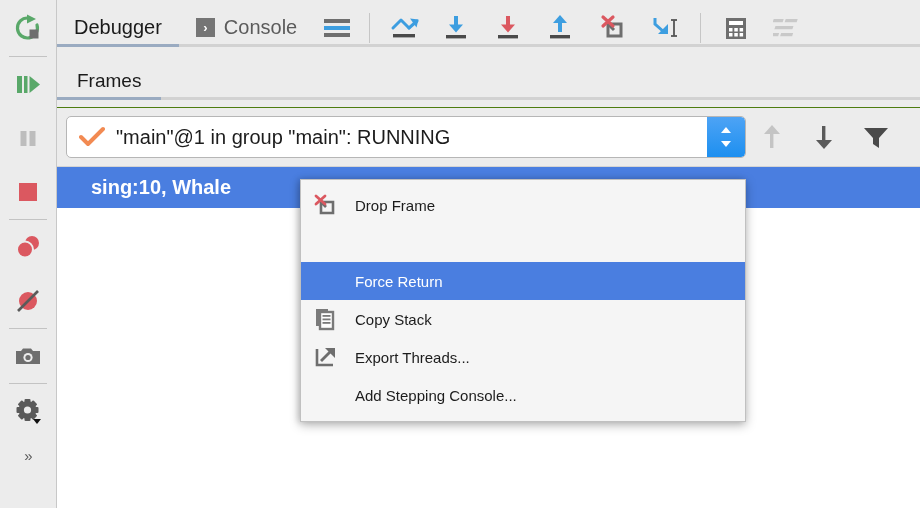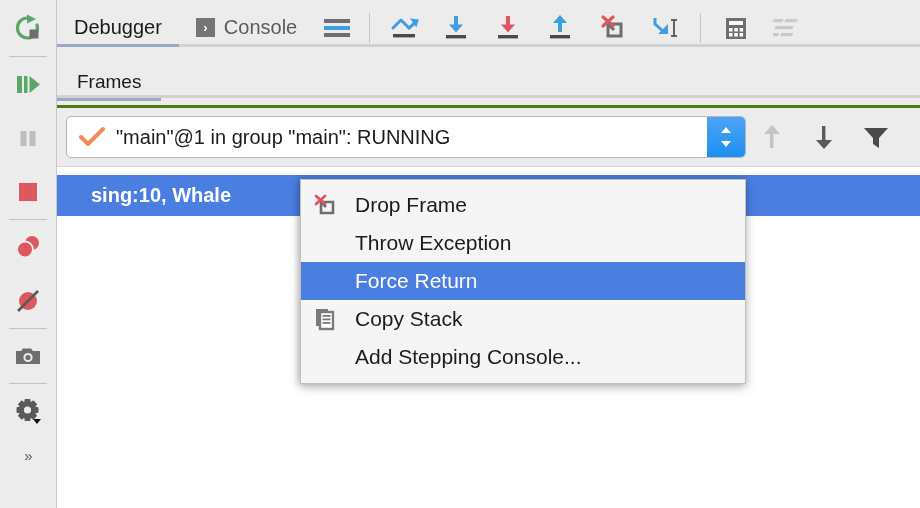--- a/index.html
+++ b/index.html
@@ -85,22 +85,22 @@
     width: 52px; height: 55px;
     display: flex; align-items: center; justify-content: center;
   }
   .tb-btn.narrow { width: 46px; }
 
   
   .subtabrow {
     position: relative;
     height: 53px;
     background: #ececec;
-    display: flex; align-items: flex-start;
-    border-bottom: 3px solid #4d7c0f;
+    display: flex; align-items: flex-end;
+    border-bottom: 1px solid #4d7c0f;
   }
   .subtabrow::after {
     content: ""; position: absolute; left: 0; right: 0; bottom: 7px;
     height: 3px; background: #d2d2d2;
   }
   .subtab {
     position: relative; height: 53px;
     display: flex; align-items: center;
     padding: 0 20px;
     font-size: 19px; color: #5b5b5b; z-index: 2;
@@ -146,21 +146,21 @@
   .arrow-btn {
     width: 52px; height: 59px;
     display: flex; align-items: center; justify-content: center;
   }
 
   
   .frames-list {
     position: relative;
     height: calc(508px - 55px - 53px - 59px);
     background: #ffffff;
-    padding-top: 8px;
+    padding-top: 0;
   }
   .frame-row {
     height: 41px;
     display: flex; align-items: center;
     padding-left: 34px;
     font-size: 20px; color: #1c1c1c;
     white-space: nowrap;
   }
   .frame-row.sel {
     background: #4a7ee0;
@@ -176,21 +176,21 @@
     background: #f5f5f5;
     border: 1px solid #c0c0c0;
     box-shadow: 0 3px 10px rgba(0,0,0,0.28), -2px 0 6px rgba(0,0,0,0.14);
     padding: 6px 0 7px 0;
     z-index: 50;
   }
   .ctx-item {
     height: 38px;
     display: flex; align-items: center;
     padding-left: 12px;
-    font-size: 21px; color: #1c1c1c;
+    font-size: 15px; color: #1c1c1c;
     white-space: nowrap;
   }
   .ctx-item.sel { background: #4a7ee0; color: #ffffff; padding-left: 12px; }
   .ctx-ico {
     width: 34px; min-width: 34px; height: 26px;
     display: flex; align-items: center; justify-content: flex-start;
   }
   .ctx-label { padding-left: 8px; }
 
   svg { display: block; }
@@ -493,21 +493,20 @@
             <line x1="3" y1="3" x2="12" y2="11"></line>
             <line x1="12" y1="3" x2="3" y2="11"></line>
           </g>
         </svg>
       </span>
       <span class="ctx-label">Drop Frame</span>
     </div>
 
     <div class="ctx-item">
       <span class="ctx-ico"></span>
-      <span class="ctx-label">Throw Exception</span>
     </div>
 
     <div class="ctx-item sel">
       <span class="ctx-ico"></span>
       <span class="ctx-label">Force Return</span>
     </div>
 
     <div class="ctx-item">
       <span class="ctx-ico">
         <svg width="26" height="24" viewBox="0 0 26 24">
@@ -516,20 +515,30 @@
           <g fill="#7a7a7a">
             <rect x="9.5" y="8" width="8" height="1.8"></rect>
             <rect x="9.5" y="11.5" width="8" height="1.8"></rect>
             <rect x="9.5" y="15" width="8" height="1.8"></rect>
           </g>
         </svg>
       </span>
       <span class="ctx-label">Copy Stack</span>
     </div>
 
+    <div class="ctx-item">
+      <span class="ctx-ico">
+        <svg width="26" height="24" viewBox="0 0 26 24">
+          <path d="M4 4 V20 H20" stroke="#6e6e6e" stroke-width="2.6" fill="none"></path>
+          <path d="M8 16 L19 5" stroke="#6e6e6e" stroke-width="2.8"></path>
+          <path d="M12 3 L22 3 L22 13 Z" fill="#6e6e6e"></path>
+        </svg>
+      </span>
+      <span class="ctx-label">Export Threads...</span>
+    </div>
 
 
     <div class="ctx-item">
       <span class="ctx-ico"></span>
       <span class="ctx-label">Add Stepping Console...</span>
     </div>
 
 
   </div>
 

